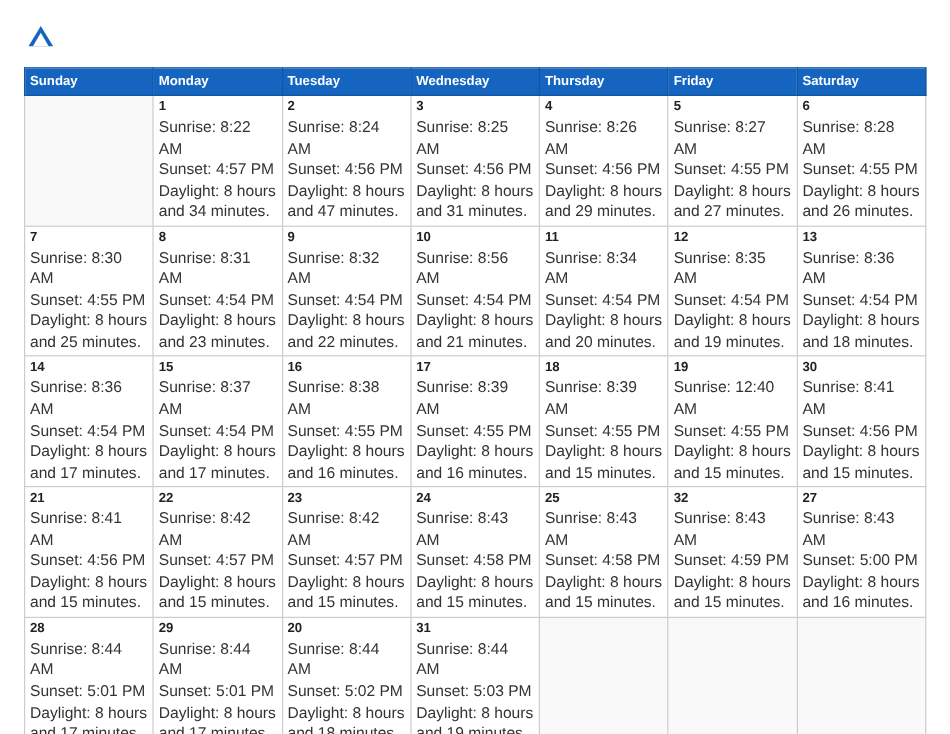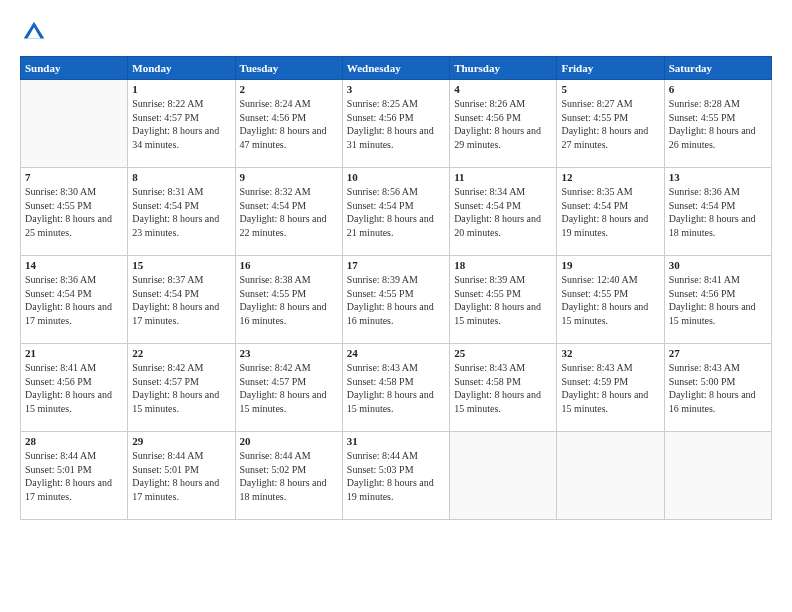--- a/index.html
+++ b/index.html
@@ -8,21 +8,20 @@
       background: #fff;
       width: 792px;
       height: 612px;
       overflow: hidden;
     }
     .page {
       width: 792px;
       height: 612px;
       padding: 18px 20px 12px 20px;
       background: #fff;
-      font-family: Liberation Serif, serif;
     }
     .header {
       display: flex;
       justify-content: space-between;
       align-items: flex-start;
       margin-bottom: 10px;
     }
     .logo {
       display: flex;
       align-items: center;
@@ -85,21 +84,21 @@
       height: 88px;
     }
     .day-num {
       font-size: 11px;
       font-weight: bold;
       color: #222;
       display: block;
       margin-bottom: 2px;
     }
     .day-info {
-      font-size: 10px;
+      font-size: 13px;
       color: #333;
       line-height: 1.35;
     }
     .empty-cell {
       background: #f9f9f9;
     }
   </style>
 </head>
 <body>
 

